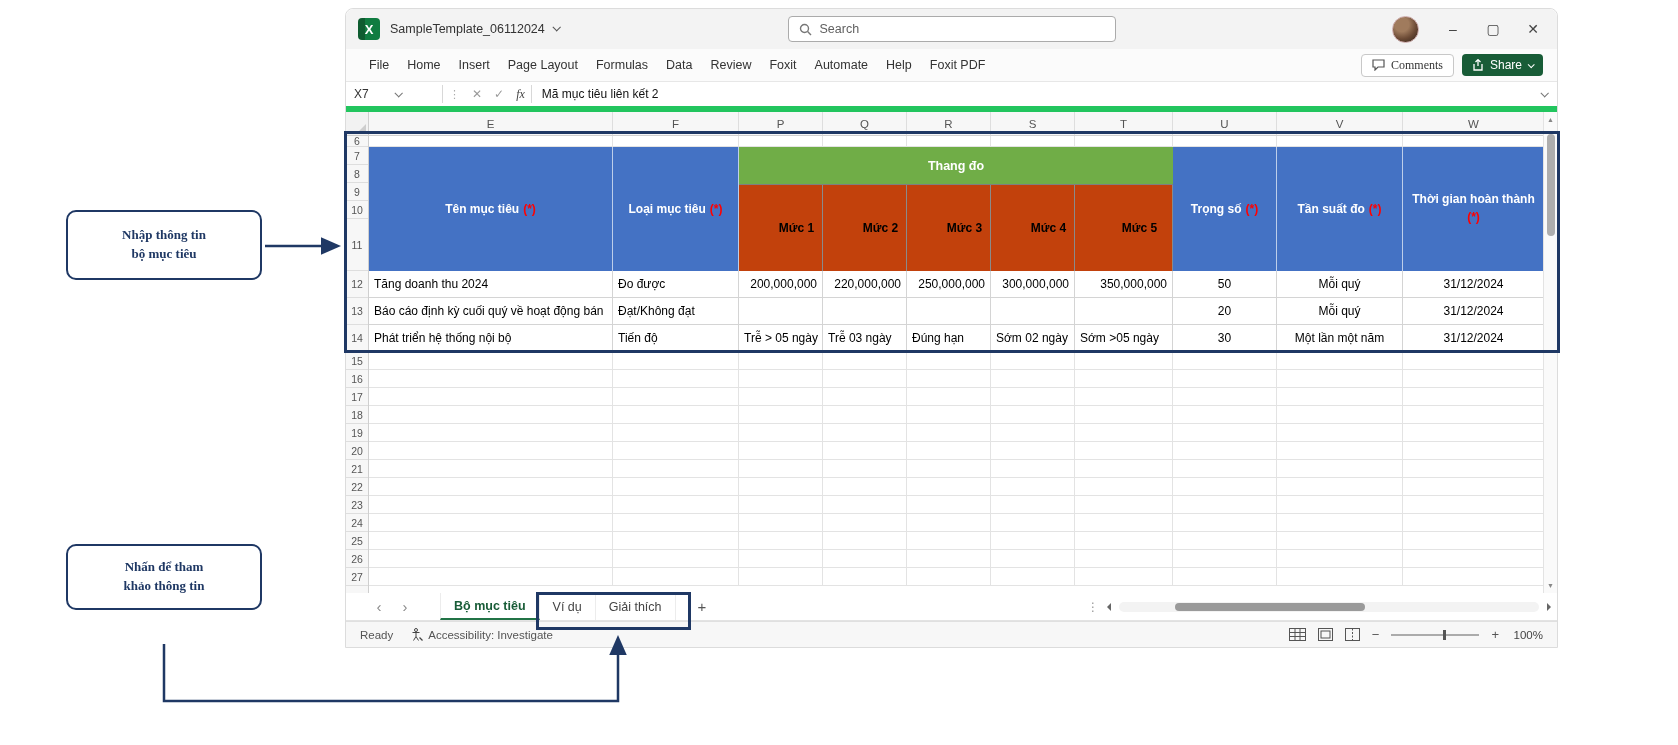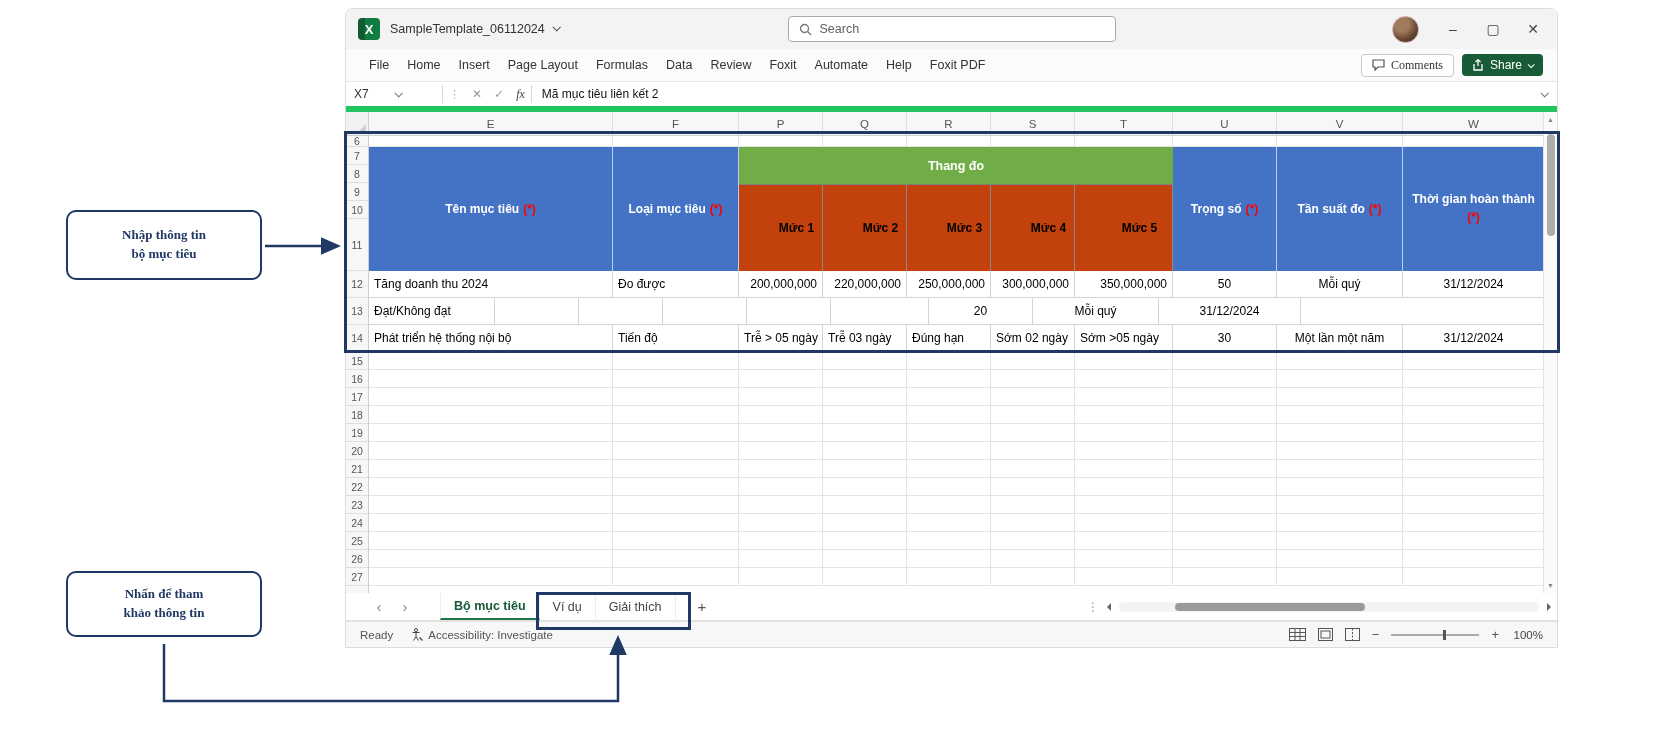--- a/index.html
+++ b/index.html
@@ -131,21 +131,21 @@
   .zoom-track { width:88px; height:2px; background:#ababab; position:relative; cursor:pointer; }
   .zoom-thumb { position:absolute; left:52px; top:-4px; width:3px; height:10px; background:#555; }
   .zoom-pct { color:#444; min-width:32px; text-align:right; cursor:pointer; }
 
   
   .callout { position:absolute; width:196px; border:2.5px solid #1F3864; border-radius:10px; background:#fff;
              display:flex; flex-direction:column; align-items:center; justify-content:center;
              font-family:"Liberation Serif","DejaVu Serif",serif; font-weight:bold; font-size:13px; color:#1F3864;
              text-align:center; line-height:1.45; z-index:60; }
   .callout1 { left:66px; top:210px; height:70px; }
-  .callout2 { left:66px; top:571px; height:66px; }
+  .callout2 { left:66px; top:544px; height:66px; }
   .outline { position:absolute; border:3px solid #1F3864; pointer-events:none; z-index:50; }
   .table-outline { left:344px; top:131px; width:1216px; height:222px; }
   .tabs-outline { left:536px; top:592px; width:155px; height:38px; }
   .overlay { position:absolute; left:0; top:0; z-index:55; pointer-events:none; }
 </style>
 </head>
 <body>
 
 <div class="canvas">
 
@@ -324,20 +324,21 @@
                 <div class="dcell ar col-p">200,000,000</div>
                 <div class="dcell ar col-q">220,000,000</div>
                 <div class="dcell ar col-r">250,000,000</div>
                 <div class="dcell ar col-s">300,000,000</div>
                 <div class="dcell ar col-t">350,000,000</div>
                 <div class="dcell ac col-u">50</div>
                 <div class="dcell ac col-v">Mỗi quý</div>
                 <div class="dcell ac col-w">31/12/2024</div>
               </div>
               <div class="drow">
+                <div class="dcell al col-e">Báo cáo định kỳ cuối quý về hoạt động bán</div>
                 <div class="dcell al col-f">Đạt/Không đạt</div>
                 <div class="dcell al col-p"></div>
                 <div class="dcell al col-q"></div>
                 <div class="dcell al col-r"></div>
                 <div class="dcell al col-s"></div>
                 <div class="dcell al col-t"></div>
                 <div class="dcell ac col-u">20</div>
                 <div class="dcell ac col-v">Mỗi quý</div>
                 <div class="dcell ac col-w">31/12/2024</div>
               </div>

